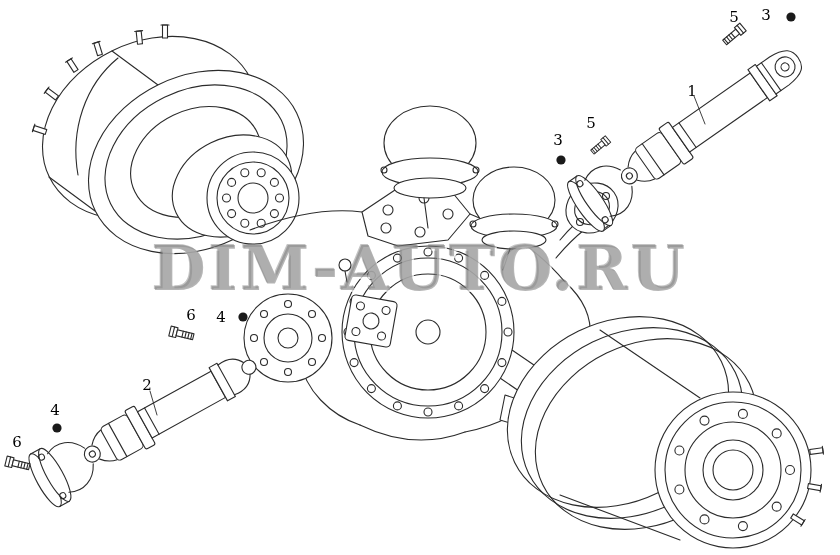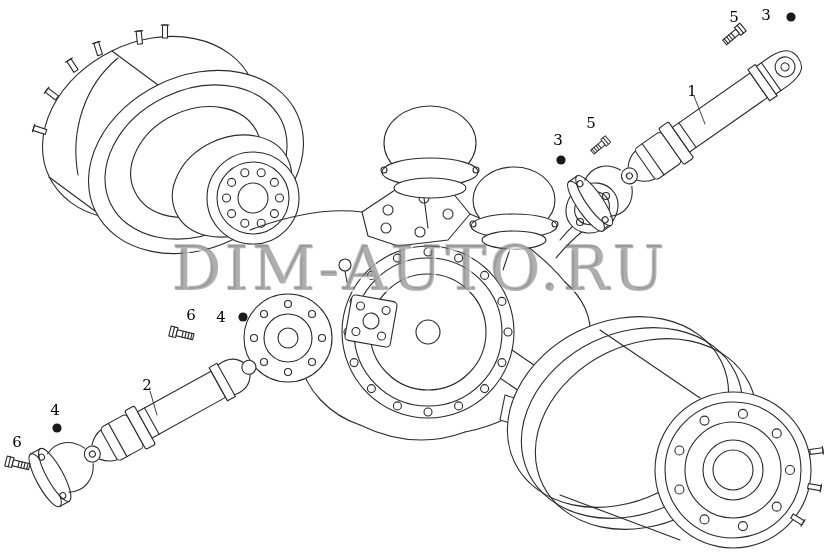--- a/index.html
+++ b/index.html
@@ -6,21 +6,21 @@
   .screenshot{
     position:relative;width:840px;height:555px;background:#ffffff;
     overflow:hidden;font-family:"Liberation Sans", sans-serif;
   }
   .screenshot svg{position:absolute;inset:0;display:block;}
   svg text.callout{
     font-family:"DejaVu Serif", serif;font-size:15px;fill:#000;
   }
   .watermark{
     position:absolute;left:50%;top:232px;transform:translateX(-50%);
-    font-family:"DejaVu Serif", serif;font-weight:400;font-size:62px;
+    font-family:"DejaVu Serif", serif;font-weight:700;font-size:62px;
     letter-spacing:3px;color:rgba(122,122,122,0.55);white-space:nowrap;
     text-shadow:2px 2px 0 rgba(255,255,255,0.7), -1px -1px 0 rgba(85,85,85,0.35);
     pointer-events:none;user-select:none;z-index:5;
   }
 </style>
 </head>
 <body>
 
 <div class="screenshot">
 

